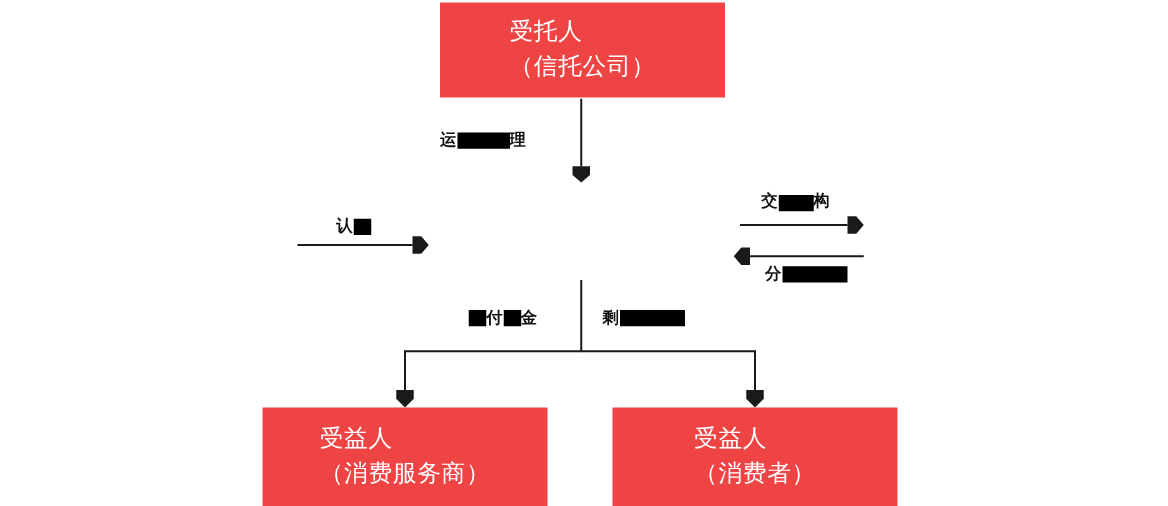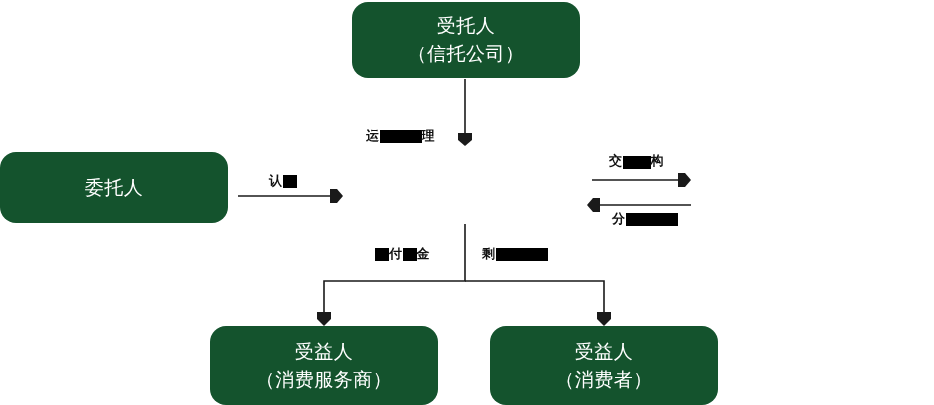--- a/index.html
+++ b/index.html
@@ -17,29 +17,27 @@
     height: 405px;
     background: #ffffff;
     overflow: hidden;
   }
   .node {
     position: absolute;
     box-sizing: border-box;
     display: flex;
     align-items: center;
     justify-content: center;
-    text-align: center;
     color: #ffffff;
     font-size: 19px;
     line-height: 1.45;
     letter-spacing: 0.5px;
     white-space: pre-line;
-    background: #14532d;
+    background: #ef4444;
     user-select: none;
-    border-radius: 16px;
   }
   
   #node-trustee      { left: 352px; top: 2px;   width: 228px; height: 76px; }
   #node-settlor      { left: 0px;   top: 152px; width: 228px; height: 71px; }
   #node-trust        { left: 350px; top: 152px; width: 232px; height: 71px; }
   #node-lowrisk      { left: 706px; top: 152px; width: 228px; height: 71px; }
   #node-benef-merch  { left: 210px; top: 326px; width: 228px; height: 79px; }
   #node-benef-cons   { left: 490px; top: 326px; width: 228px; height: 79px; }
 
   
@@ -74,21 +72,21 @@
     background: #000000;
     vertical-align: middle;
     height: 13px;
     border-radius: 0;
   }
   .r1 { width: 14px; }
   .r2 { width: 28px; }
   .r3 { width: 42px; }
   .r4 { width: 52px; }
 
-  #label-entrust  { left: 366px; top: 103px; margin-top: 24px; }
+  #label-entrust  { left: 352px; top: 103px; }
   #label-subscribe{ left: 269px; top: 172px; }
   #label-trade    { left: 609px; top: 152px; font-family: Liberation Serif, serif; }
   #label-distrib  { left: 612px; top: 210px; }
   #label-prepay   { left: 375px; top: 245px; }
   #label-residual { left: 482px; top: 245px; }
 </style>
 </head>
 <body>
 
 <div id="diagram">
@@ -119,21 +117,20 @@
       <polyline points="465,224 465,281 324,281 324,312"></polyline>
       <polyline points="465,281 604,281 604,312"></polyline>
       <polygon points="317,312 331,312 331,319 324,326 317,319" fill="#1a1a1a" stroke="none"></polygon>
       <polygon points="597,312 611,312 611,319 604,326 597,319" fill="#1a1a1a" stroke="none"></polygon>
     </g>
   </svg>
 
   <div class="node" id="node-trustee">受托人
 （信托公司）</div>
 
-  <div class="node" id="node-settlor">委托人</div>
 
 
 
   <div class="node" id="node-benef-merch">受益人
 （消费服务商）</div>
 
   <div class="node" id="node-benef-cons">受益人
 （消费者）</div>
 
   <div class="edge-label" id="label-entrust"><span>运</span><span class="redact r3"></span><span>理</span></div>

